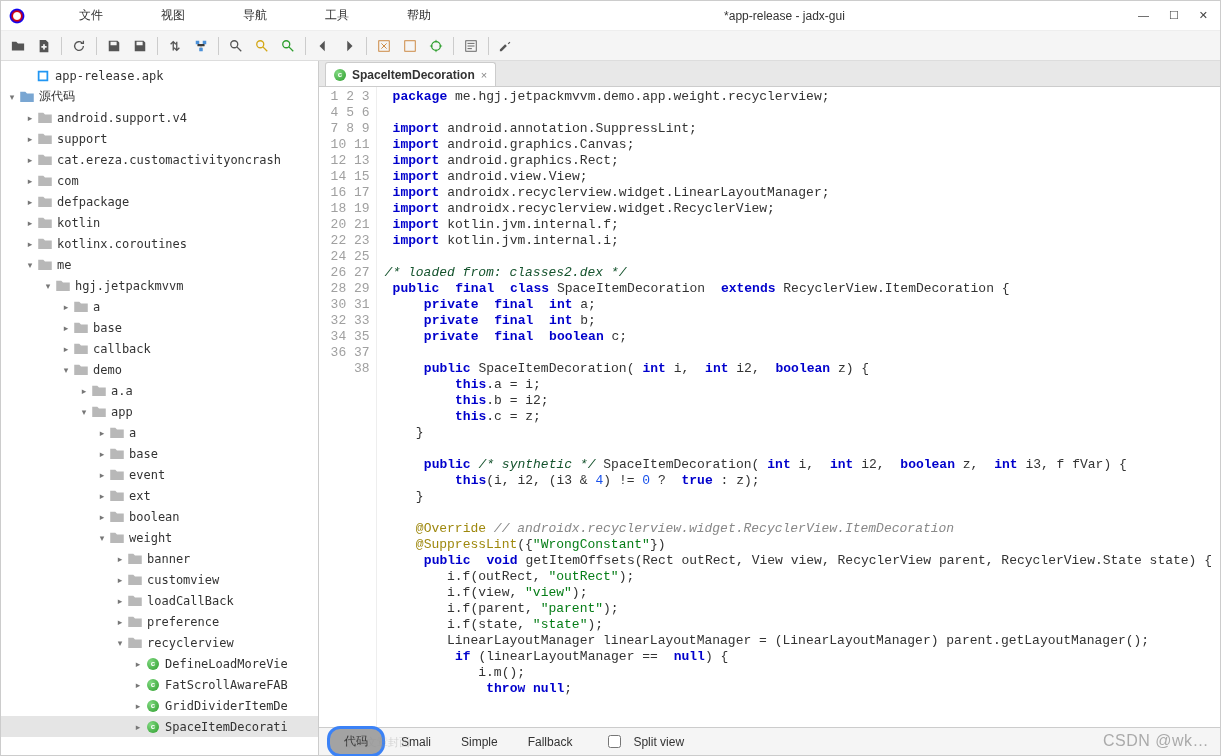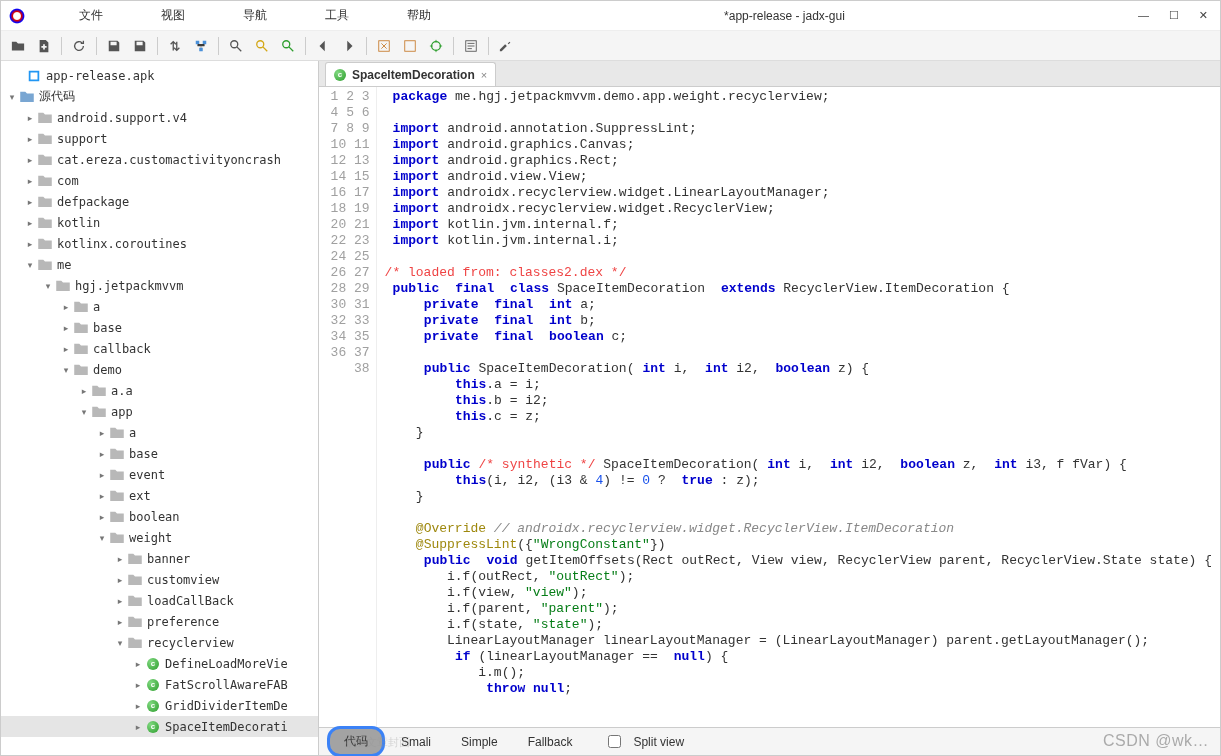--- a/index.html
+++ b/index.html
@@ -30,21 +30,21 @@
 .editor-area { flex: 1; display: flex; flex-direction: column; min-width: 0; background: #f0f0f0; }
 .tab-strip { height: 26px; display: flex; align-items: flex-end; background: #e8e8e8; padding-left: 6px; border-bottom: 1px solid #ccc; }
 .etab { height: 24px; display: flex; align-items: center; padding: 0 8px; background: #fff; border: 1px solid #ccc; border-bottom: none; border-radius: 3px 3px 0 0; gap: 6px; cursor: default; }
 .etab .circ { width: 12px; height: 12px; border-radius: 50%; background: radial-gradient(circle at 30% 30%, #7fd87f, #2e9e2e); display: flex; align-items: center; justify-content: center; color: #fff; font-size: 8px; font-weight: bold; }
 .etab .tnm { font-weight: bold; font-size: 12px; }
 .etab .clx { color: #888; font-size: 11px; }
 .code-wrap { flex: 1; display: flex; background: #fff; overflow: auto; min-height: 0; font-family: Consolas, 'Courier New', monospace; font-size: 13px; line-height: 16px; }
 .gutter { background: #fff; color: #a0a0a0; text-align: right; padding: 2px 6px 2px 10px; user-select: none; border-right: 1px solid #eee; }
 .code { padding: 2px 8px; white-space: pre; flex: 1; }
 .kw { color: #0000cc; font-weight: bold; margin-left: 8px; }
-.cm { color: #ef4444; }
+.cm { color: #14532d; font-style: italic; }
 .cm2 { color: #888; font-style: italic; }
 .str { color: #067d17; }
 .an { color: #9e880d; }
 .num { color: #1750eb; }
 .bottom-tabs { height: 28px; display: flex; align-items: center; background: #f5f5f5; border-top: 1px solid #ccc; padding: 0 8px; gap: 2px; }
 .btab { padding: 4px 14px; cursor: default; font-size: 12px; }
 .btab.active { background: #a3a3a3; border: 3px solid #3b82f6; border-radius: 13px; }
 .split-chk { display: flex; align-items: center; gap: 12px; margin-left: 20px; }
 .split-chk input { width: 13px; height: 13px; }
 .watermark { position: absolute; right: 12px; bottom: 6px; color: rgba(120,120,120,.6); font-size: 16px; letter-spacing: .5px; }
@@ -173,21 +173,21 @@
     <div class="tbtn">
         <svg width="14" height="14" viewBox="0 0 16 16">
           <path fill="currentColor" d="M13 4l-2 2-1-1 2-2zM9 8l-6 6H1v-2l6-6z"></path>
         </svg>
       </div>
   </div>
 
   <div class="main">
 
     <div class="sidebar" id="tree">
-        <div class="tree-row" style="padding-left:11px">
+        <div class="tree-row" style="padding-left:20px">
     <span class="twisty"></span>
     <span class="ticon apk">
             <svg width="14" height="14" viewBox="0 0 16 16">
               <rect x="2" y="2" width="12" height="12" fill="#2196f3"></rect>
               <rect x="4" y="4" width="8" height="8" fill="#fff"></rect>
             </svg>
           </span>
     <span class="tlabel">app-release.apk</span>
         </div>
         <div class="tree-row" style="padding-left:4px">

